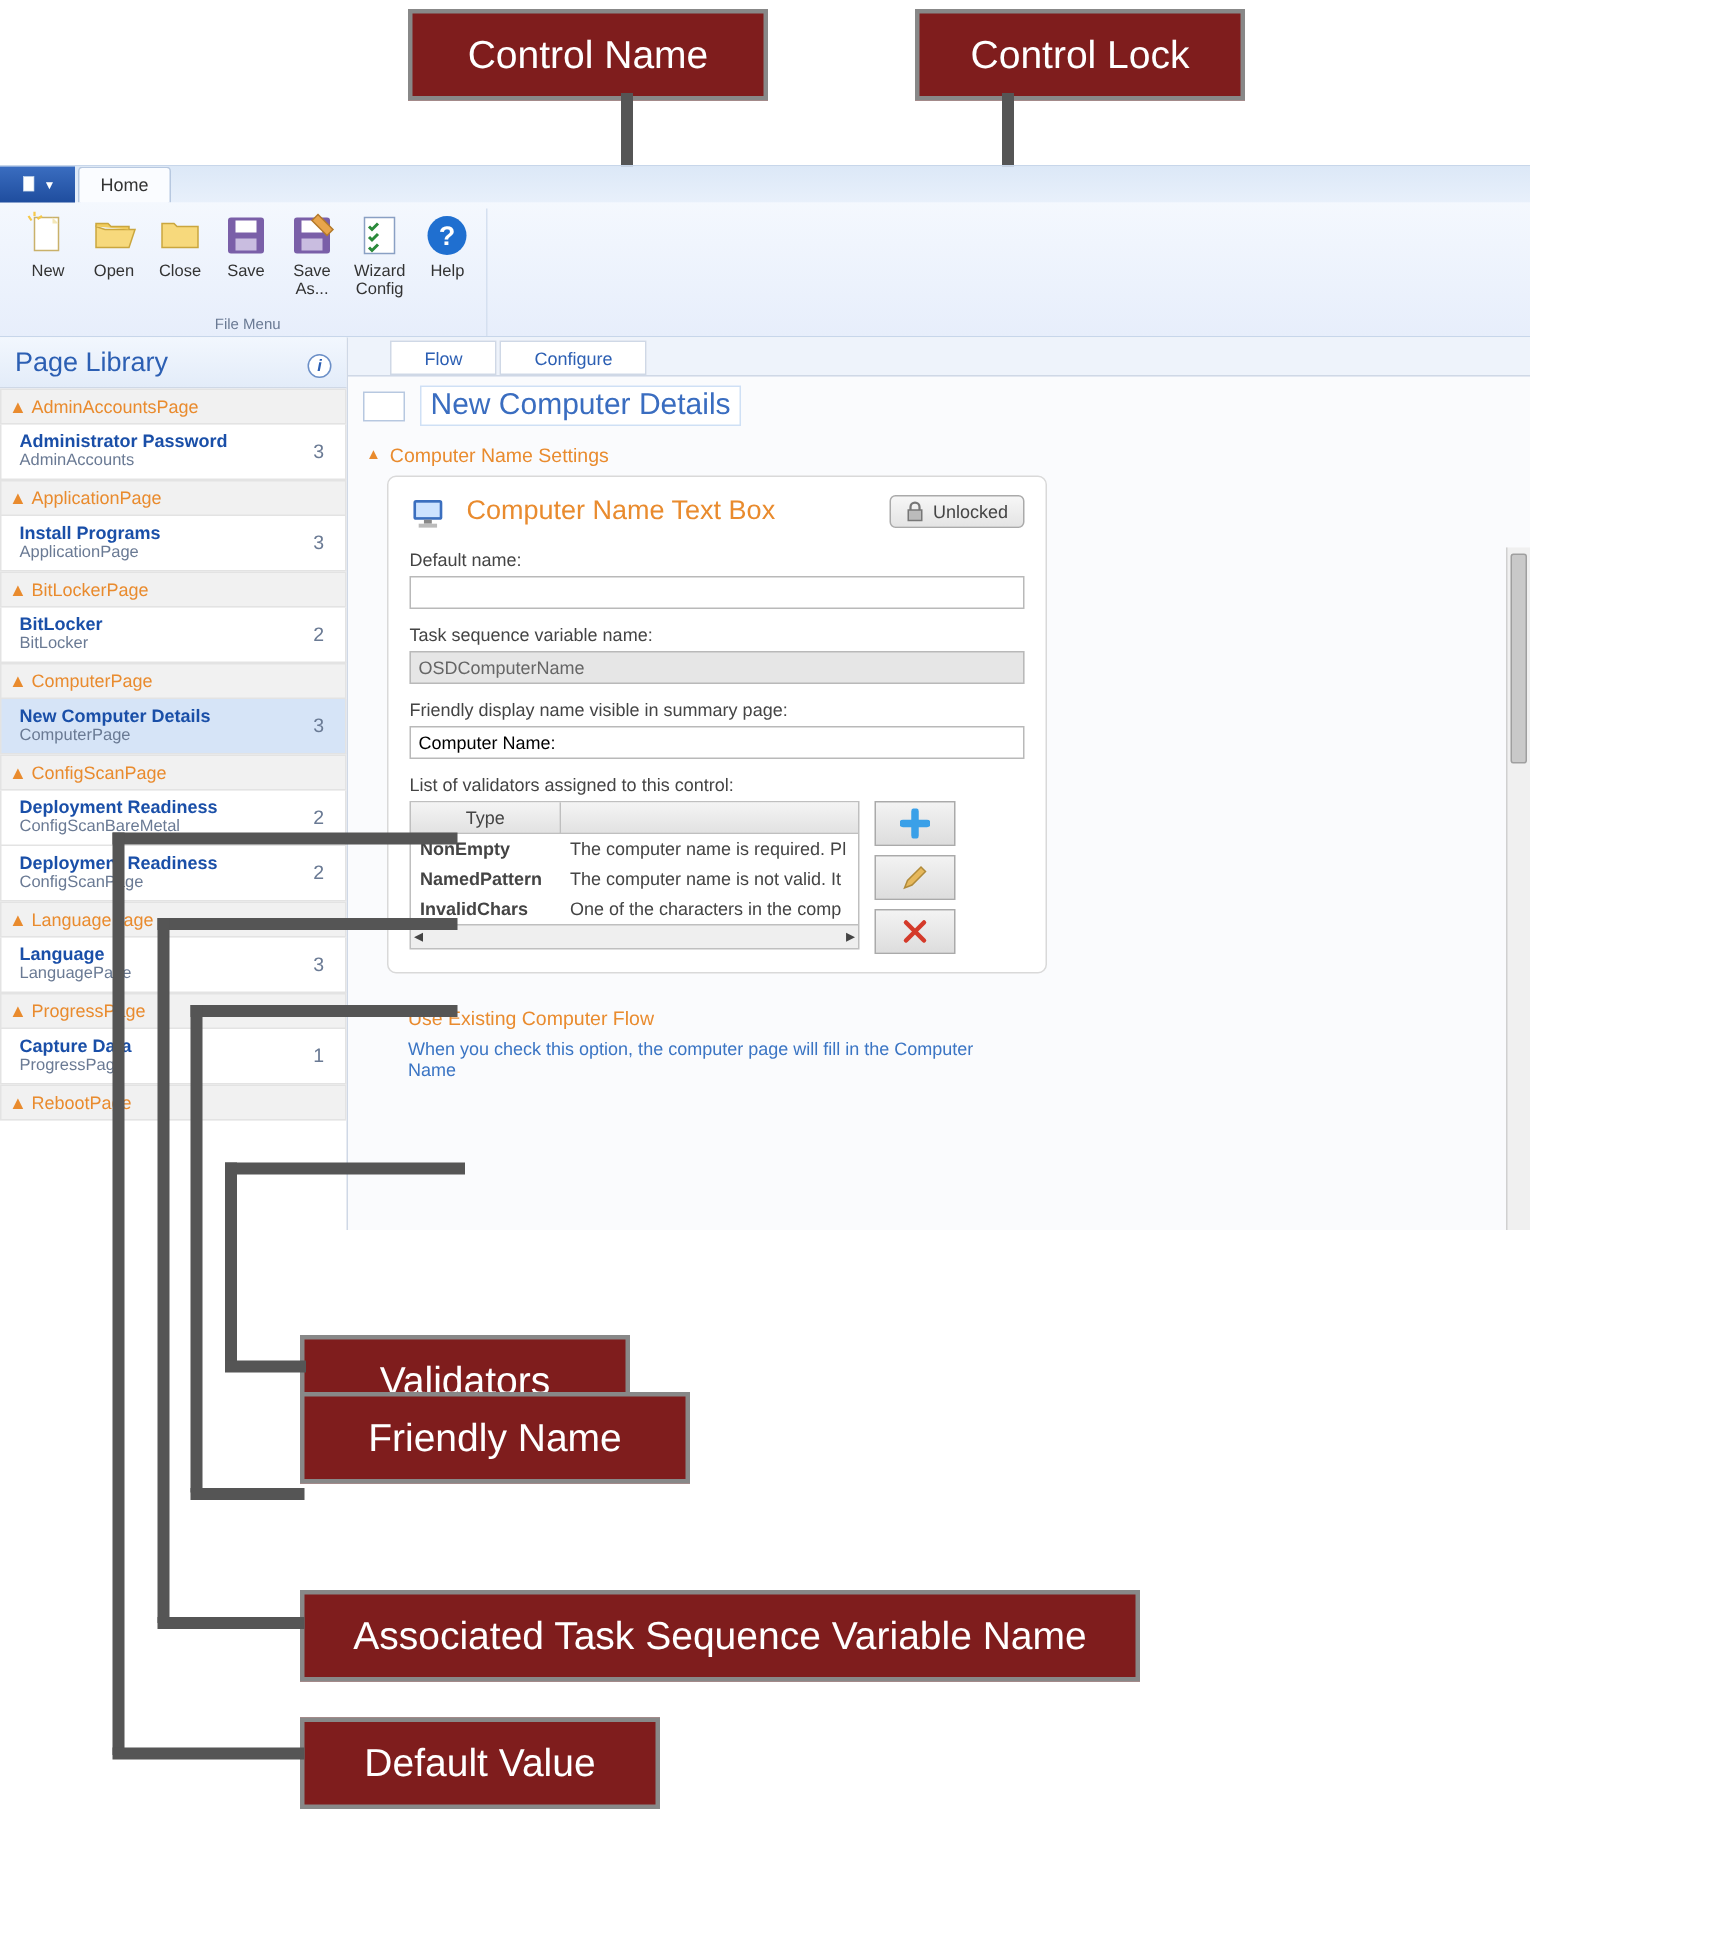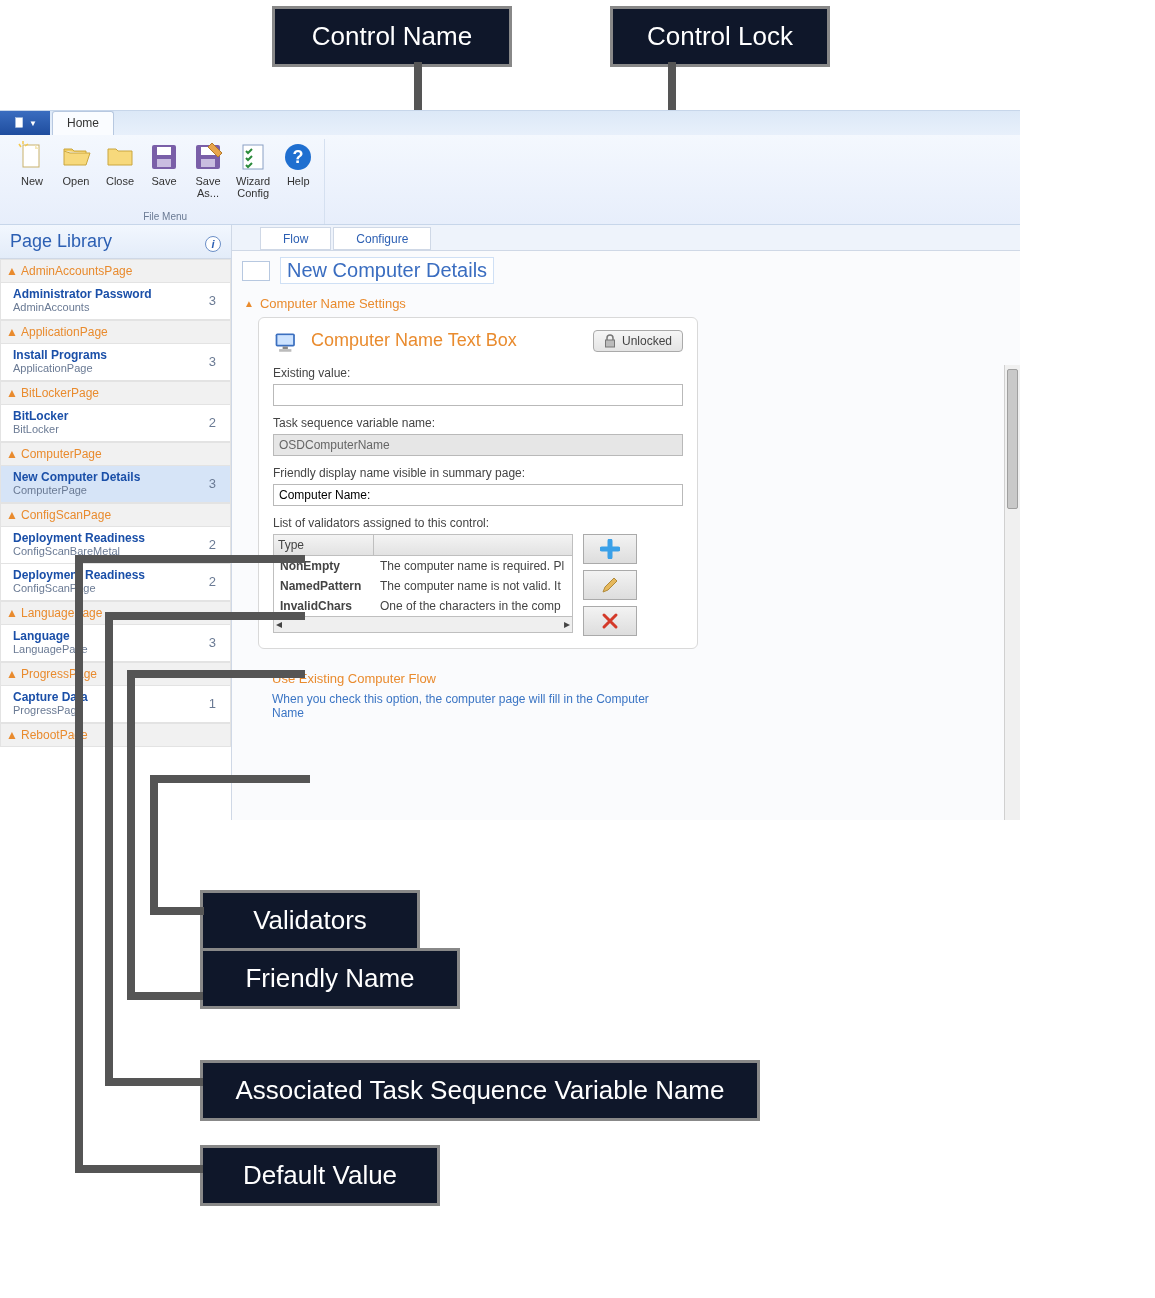--- a/index.html
+++ b/index.html
@@ -8,21 +8,21 @@
   font-size: 12px;
   background: #fff;
   width: 1155px;
   height: 1298px;
   position: relative;
 }
 
 
 .callout {
   position: absolute;
-  background: #0f172a;
+  background: #7f1d1d;
   color: #fff;
   font-size: 26px;
   padding: 12px 28px;
   border: 3px solid #888;
   text-align: center;
   white-space: nowrap;
 }
 .callout-line {
   position: absolute;
   background: #555;
@@ -258,21 +258,21 @@
   font-size: 12px;
 }
 .text-input.locked { background:#e6e6e6; color:#666; }
 .val-area { margin-top:4px; }
 .val-table {
   border: 1px solid #bfbfbf;
   width: 300px;
 }
 .val-row { display:flex; }
 .val-th {
-  flex:1; text-align:left;
+  flex:1; text-align:center;
   background: linear-gradient(#f4f4f4,#e2e2e2);
   border-right:1px solid #bfbfbf;
   border-bottom:1px solid #bfbfbf;
   padding:3px 4px; font-size:12px;
 }
 .val-th:last-child{border-right:none;}
 .val-body { max-height: 80px; overflow:hidden; }
 .val-td { flex:1; padding:3px 6px; font-size:12px; white-space:nowrap; overflow:hidden; }
 .val-td.type { flex:0 0 100px;font-weight:bold; }
 .val-scrollbar {
@@ -536,21 +536,21 @@
             <div class="lock-btn">
               <svg width="12" height="14" viewBox="0 0 12 14">
                 <path d="M3 6 V4 a3 3 0 0 1 6 0 V6" fill="none" stroke="#777" stroke-width="1.5"></path>
                 <rect x="1.5" y="6" width="9" height="7" fill="#bbb" stroke="#777"></rect>
               </svg>
               <span>Unlocked</span>
             </div>
           </div>
 
 
-          <div class="field-label">Existing value:</div>
+          <div class="field-label">Default name:</div>
           <input class="text-input" value="" style="">
 
           <div class="field-label">Task sequence variable name:</div>
           <input class="text-input locked" readonly="" value="OSDComputerName" style="">
 
           <div class="field-label">Friendly display name visible in summary page:</div>
           <input class="text-input" value="Computer Name:" style="">
 
           <div class="field-label">List of validators assigned to this control:</div>
           <div class="val-grid val-area">
@@ -606,21 +606,21 @@
       </div>
 
       <div class="vscroll">
         <div class="thumb"></div>
       </div>
     </div>
   </div>
 </div>
 
 <div class="callout" style="left:200px; top:890px; width:220px;">Validators</div>
-<div class="callout" style="left:200px; top:948px; width:260px;">Friendly Name</div>
+<div class="callout" style="left:200px; top:928px; width:260px;">Friendly Name</div>
 <div class="callout" style="left:200px; top:1060px; width:560px;">Associated Task Sequence Variable Name</div>
 <div class="callout" style="left:200px; top:1145px; width:240px;">Default Value</div>
 
 <div class="callout-line" style="left:75px; top:555px; width:230px; height:8px;"></div>
 <div class="callout-line" style="left:75px; top:555px; width:8px; height:615px;"></div>
 <div class="callout-line" style="left:75px; top:1165px; width:128px; height:8px;"></div>
 
 <div class="callout-line" style="left:105px; top:612px; width:200px; height:8px;"></div>
 <div class="callout-line" style="left:105px; top:612px; width:8px; height:470px;"></div>
 <div class="callout-line" style="left:105px; top:1078px; width:98px; height:8px;"></div>

